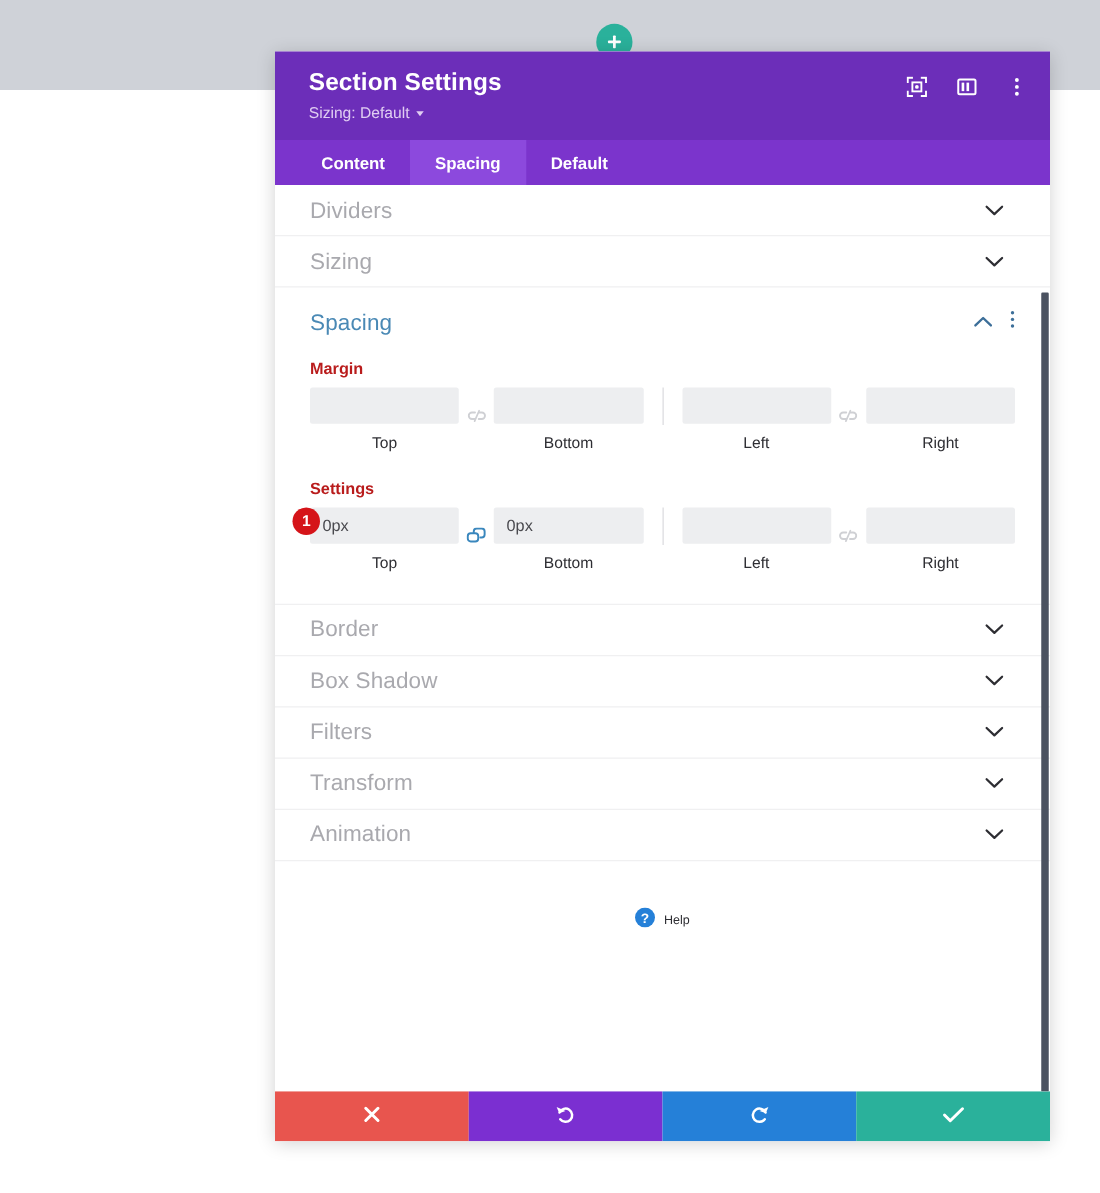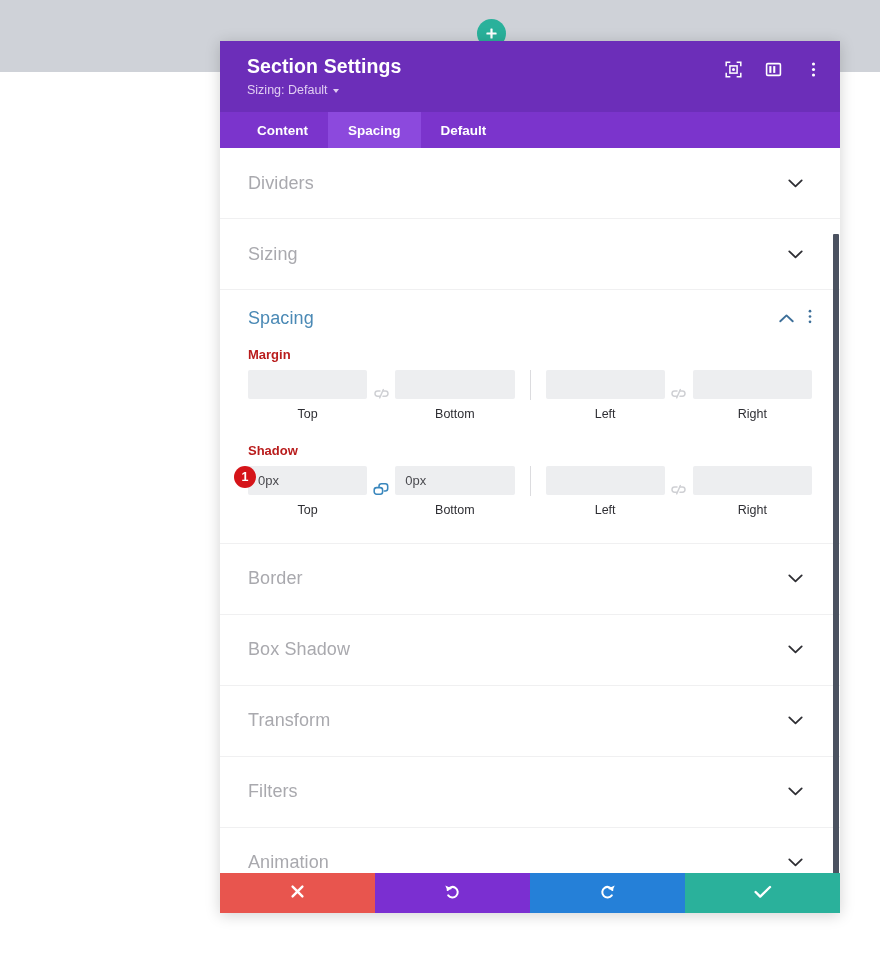--- a/index.html
+++ b/index.html
@@ -140,21 +140,21 @@
 
   
   .panel-body {
     flex: 1 1 auto;
     position: relative;
     background: #ffffff;
     overflow: hidden;
   }
 
   .section-row {
-    height: 71px;
+    height: 41px;
     border-bottom: 1px solid #f0f0f1;
     display: flex;
     align-items: center;
     justify-content: space-between;
     padding: 0 37px 0 28px;
     cursor: pointer;
   }
   .section-row-title {
     font-size: 18px;
     color: #a9a9ae;
@@ -459,21 +459,21 @@
               </svg>
             </span>
           </div>
           <div class="input-wrap">
             <input class="spin-input" type="text" value="" style="">
             <span class="input-caption">Right</span>
           </div>
         </div>
       </div>
 
-      <label class="field-label" style="margin-top:22px;">Shadow</label>
+      <label class="field-label" style="margin-top:22px;">Settings</label>
       <div class="quad">
         <div class="badge">1</div>
 
         <div class="quad-half">
           <div class="input-wrap">
             <input class="spin-input" type="text" value="0px" style="">
             <span class="input-caption">Top</span>
           </div>
           <div class="link-icon-box">
             <span>
@@ -525,30 +525,30 @@
     <div class="section-row">
       <span class="section-row-title">Box Shadow</span>
       <span class="chev">
         <svg width="15" height="9" viewBox="0 0 15 9">
             <path d="M1.3 1.4 L7.5 7.3 L13.7 1.4" fill="none" stroke="currentColor" stroke-width="1.8" stroke-linecap="round" stroke-linejoin="round"></path>
           </svg>
       </span>
     </div>
 
     <div class="section-row">
-      <span class="section-row-title">Transform</span>
+      <span class="section-row-title">Filters</span>
       <span class="chev">
         <svg width="15" height="9" viewBox="0 0 15 9">
             <path d="M1.3 1.4 L7.5 7.3 L13.7 1.4" fill="none" stroke="currentColor" stroke-width="1.8" stroke-linecap="round" stroke-linejoin="round"></path>
           </svg>
       </span>
     </div>
 
     <div class="section-row">
-      <span class="section-row-title">Filters</span>
+      <span class="section-row-title">Transform</span>
       <span class="chev">
         <svg width="15" height="9" viewBox="0 0 15 9">
             <path d="M1.3 1.4 L7.5 7.3 L13.7 1.4" fill="none" stroke="currentColor" stroke-width="1.8" stroke-linecap="round" stroke-linejoin="round"></path>
           </svg>
       </span>
     </div>
 
     <div class="section-row">
       <span class="section-row-title">Animation</span>
       <span class="chev">

